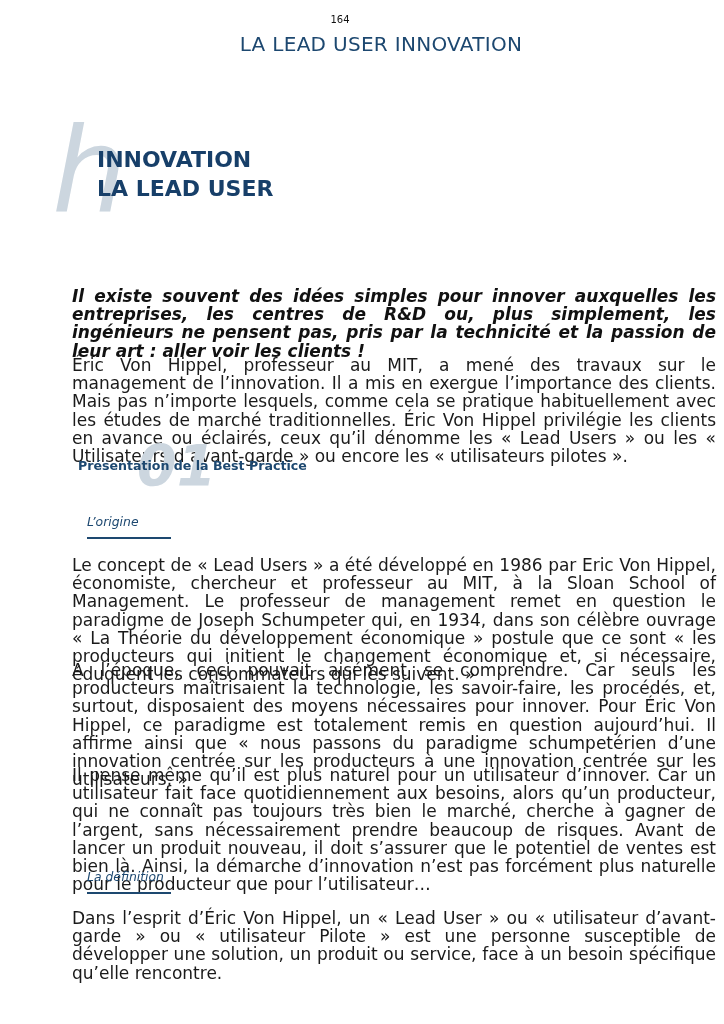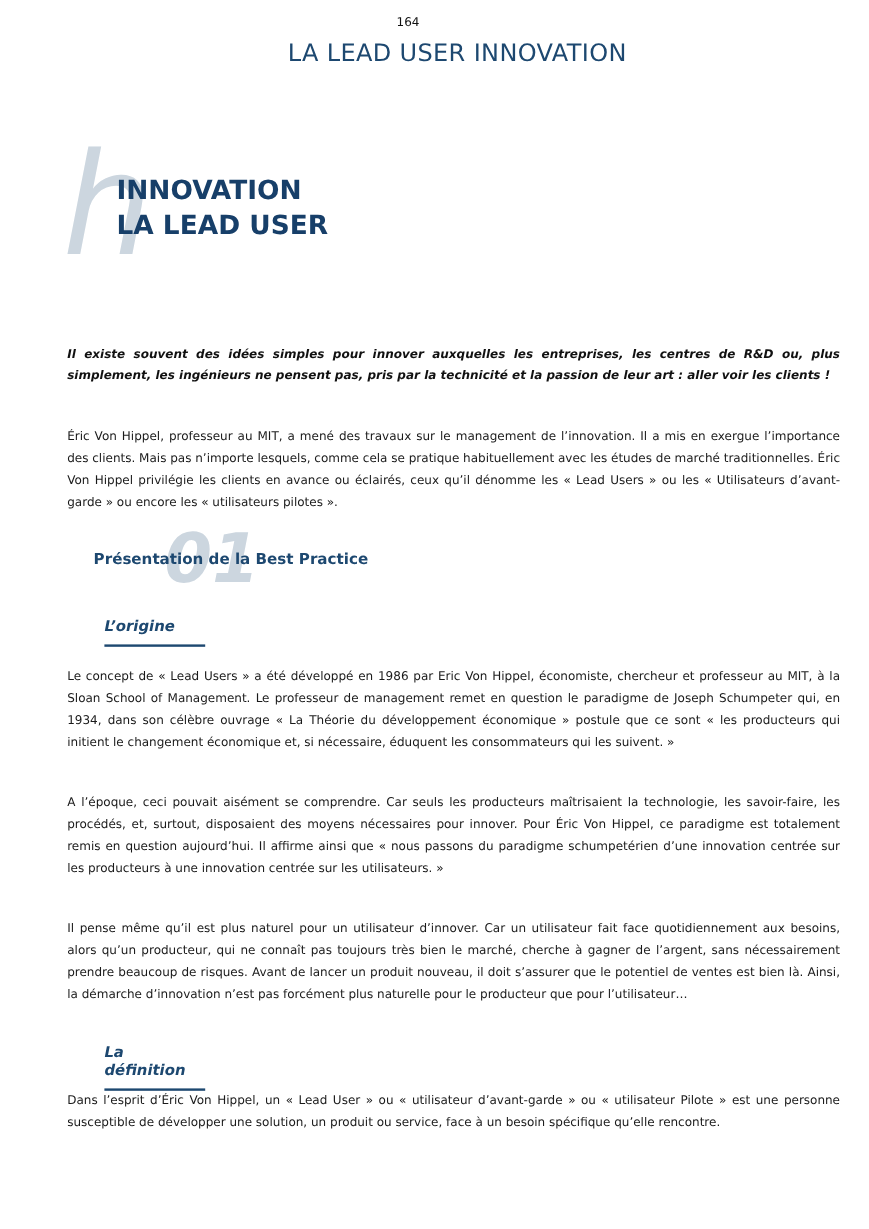--- a/index.html
+++ b/index.html
@@ -6,29 +6,29 @@
   body { width: 724px; height: 1024px; position: relative; overflow: hidden;
          font-family: "DejaVu Sans", sans-serif; color: #1a1a1a; }
   .page-number { position: absolute; top: 14px; left: 0; width: 680px; text-align: center;
                  font-size: 10px; color: #111; }
   .running-head { position: absolute; top: 32px; left: 0; width: 724px; text-align: center;
                   font-size: 20px; color: #1d4870; letter-spacing: 0.3px; margin-left: 19px; }
   .chapter-letter { position: absolute; top: 112px; left: 52px; font-size: 118px; line-height: 1;
                     font-style: italic; color: #ccd6df; font-family: "DejaVu Sans", sans-serif; }
   .chapter-title { position: absolute; top: 145px; left: 97px; font-size: 22px; line-height: 29px;
                    font-weight: bold; color: #173f69; }
-  .block { position: absolute; left: 56px; width: 644px; font-size: 10px; line-height: 18.2px;
+  .block { position: absolute; left: 72px; width: 644px; font-size: 17px; line-height: 18.2px;
            text-align: justify; }
   .intro { top: 287px; font-style: italic; font-weight: bold; color: #111; }
   .p1 { top: 356px; }
   .section-num { position: absolute; top: 438px; left: 105px; font-size: 57px; font-style: italic;
                  font-weight: bold; color: #ccd6df; line-height: 1; margin-left: 32px; }
   .section-title { position: absolute; top: 458px; left: 78px; font-size: 12.6px; font-weight: bold;
                    color: #1d4870; }
-  .subhead { position: absolute; left: 87px; font-size: 12.4px; font-style: italic; font-weight: bold;
+  .subhead { position: absolute; left: 87px; font-size: 12.4px; font-style: italic; font-weight: normal;
              color: #1d4870; padding-bottom: 8px; border-bottom: 2px solid #1d4870; width: 84px; }
   .sub1 { top: 514px; }
   .sub2 { top: 869px; }
   .p2 { top: 556px; }
   .p3 { top: 661px; }
   .p4 { top: 766px; }
   .p5 { top: 909px; }
 </style>
 </head>
 <body>

